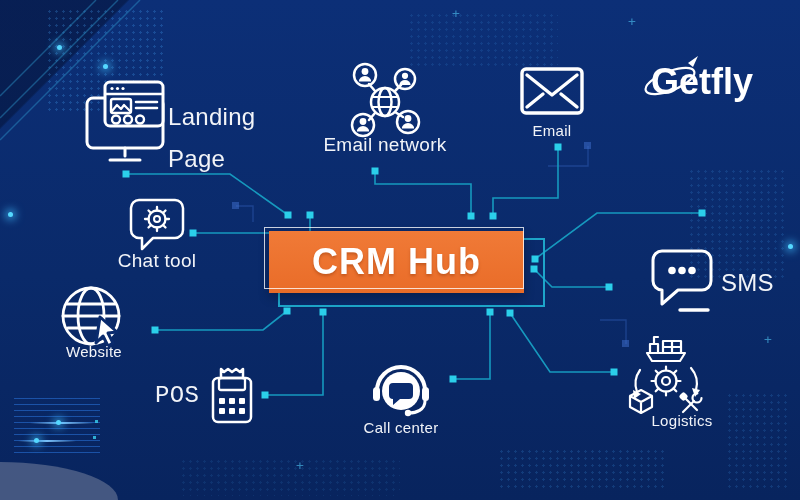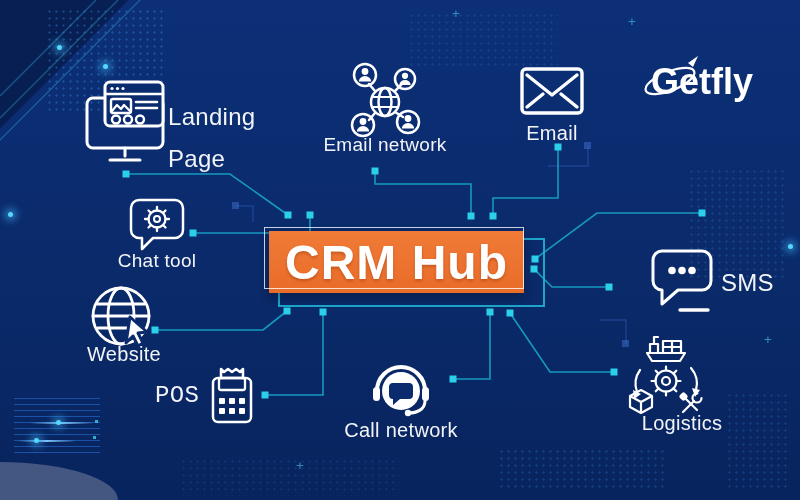--- a/index.html
+++ b/index.html
@@ -23,27 +23,27 @@
   svg.layer{position:absolute;left:0;top:0;z-index:1;}
   .wire{stroke:#1699BE;stroke-width:1.6;fill:none;}
   .node{fill:#2BCFEA;}
   .circuit{stroke:rgba(63,111,208,.35);stroke-width:1.4;fill:none;}
   .circuit-sq{fill:rgba(63,111,208,.5);}
   
   .hub-cyan{position:absolute;left:278px;top:238px;width:263px;height:65px;border:2px solid rgba(32,178,212,.9);z-index:2;}
   .hub-box{position:absolute;left:269px;top:231px;width:255px;height:62px;z-index:3;
     background:linear-gradient(180deg,#F07A37,#E96C28);box-shadow:0 4px 10px rgba(0,0,0,.28);
     display:flex;align-items:center;justify-content:center;}
-  .hub-box span{color:#fff;font-size:48px;font-weight:bold;letter-spacing:1px;text-shadow:0 2px 3px rgba(120,40,0,.35);}
+  .hub-box span{color:#fff;font-size:36px;font-weight:bold;letter-spacing:1px;text-shadow:0 2px 3px rgba(120,40,0,.35);}
   .hub-white{position:absolute;left:264px;top:227px;width:258px;height:60px;border:1.5px solid rgba(255,255,255,.78);z-index:4;pointer-events:none;}
   
   .item{position:absolute;z-index:3;}
   .icon{display:block;}
   .icon path,.icon rect,.icon circle,.icon ellipse,.icon polyline{vector-effect:non-scaling-stroke;}
-  .lbl{position:absolute;color:#F2F4F8;font-size:20px;letter-spacing:.3px;z-index:3;}
+  .lbl{position:absolute;color:#F2F4F8;font-size:15px;letter-spacing:.3px;z-index:3;}
   .ctr{text-align:center;}
   .lbl-sm{font-size:19px;}
   .lbl-lg{font-size:24px;}
   .logo{position:absolute;left:643px;top:50px;z-index:3;}
 </style>
 </head>
 <body>
 
 <div class="stage">
 
@@ -204,21 +204,21 @@
     <svg class="icon" width="64" height="66" viewBox="0 0 64 66" fill="none" stroke="#fff" stroke-width="3" stroke-linecap="round" stroke-linejoin="round">
       <path d="M12,3 h40 a9,9 0 0 1 9,9 v21 a9,9 0 0 1 -9,9 H28 L12,56 V42 a9,9 0 0 1 -9,-9 V12 a9,9 0 0 1 9,-9 z"></path>
       <circle cx="22" cy="22.5" r="3.8" fill="#fff" stroke="none"></circle>
       <circle cx="32" cy="22.5" r="3.8" fill="#fff" stroke="none"></circle>
       <circle cx="42" cy="22.5" r="3.8" fill="#fff" stroke="none"></circle>
       <path d="M30,62 h28" stroke-width="3.4"></path>
     </svg>
     <div class="lbl lbl-lg" style="left:71px;top:21px;">SMS</div>
   </div>
 
-  <div class="item" style="left:58px;top:283px;margin-left:30px;">
+  <div class="item" style="left:58px;top:283px;">
     <svg class="icon" width="72" height="68" viewBox="0 0 72 68" fill="none" stroke="#fff" stroke-width="2.8" stroke-linecap="round" stroke-linejoin="round">
       <circle cx="33" cy="33" r="28"></circle>
       <ellipse cx="33" cy="33" rx="13" ry="28"></ellipse>
       <path d="M9,21 h48 M5,33 h56 M10,45 h32"></path>
       <path d="M42,34 l17,15 -9,1 5,10 -5,3 -5,-10 -7,7 z" fill="#fff" stroke="#0A2B6E" stroke-width="3"></path>
     </svg>
     <div class="lbl ctr" style="left:-14px;top:60px;width:100px;">Website</div>
   </div>
 
   <div class="item" style="left:205px;top:364px;">
@@ -239,21 +239,21 @@
   <div class="item" style="left:367px;top:360px;">
     <svg class="icon" width="68" height="60" viewBox="0 0 68 60">
       <circle cx="34" cy="31" r="19" fill="#fff"></circle>
       <path d="M26,23 h16 a4,4 0 0 1 4,4 v8 a4,4 0 0 1 -4,4 h-9 l-7,6 v-6 a4,4 0 0 1 -4,-4 v-8 a4,4 0 0 1 4,-4 z" fill="#0A2B6E"></path>
       <path d="M10,31 a24,24 0 0 1 48,0" fill="none" stroke="#fff" stroke-width="4" stroke-linecap="round"></path>
       <rect x="6" y="27" width="7" height="14" rx="3.5" fill="#fff"></rect>
       <rect x="55" y="27" width="7" height="14" rx="3.5" fill="#fff"></rect>
       <path d="M58,41 c0,9 -9,12 -16,12" fill="none" stroke="#fff" stroke-width="3" stroke-linecap="round"></path>
       <circle cx="41" cy="53" r="3.2" fill="#fff"></circle>
     </svg>
-    <div class="lbl ctr" style="left:-25px;top:59px;width:118px;">Call network</div>
+    <div class="lbl ctr" style="left:-25px;top:59px;width:118px;">Call center</div>
   </div>
 
   <div class="item" style="left:623px;top:332px;">
     <svg class="icon" width="86" height="84" viewBox="0 0 86 84" fill="none" stroke="#fff" stroke-width="2.2" stroke-linecap="round" stroke-linejoin="round">
       <path d="M24,21 h38 l-5,8 h-28 z"></path>
       <rect x="27" y="12" width="8" height="9"></rect>
       <path d="M31,12 v-7 h4"></path>
       <rect x="40" y="9" width="18" height="12"></rect>
       <path d="M49,9 v12 M40,15 h18"></path>
       <path d="M17,38 a24,24 0 0 0 -3,22"></path>

